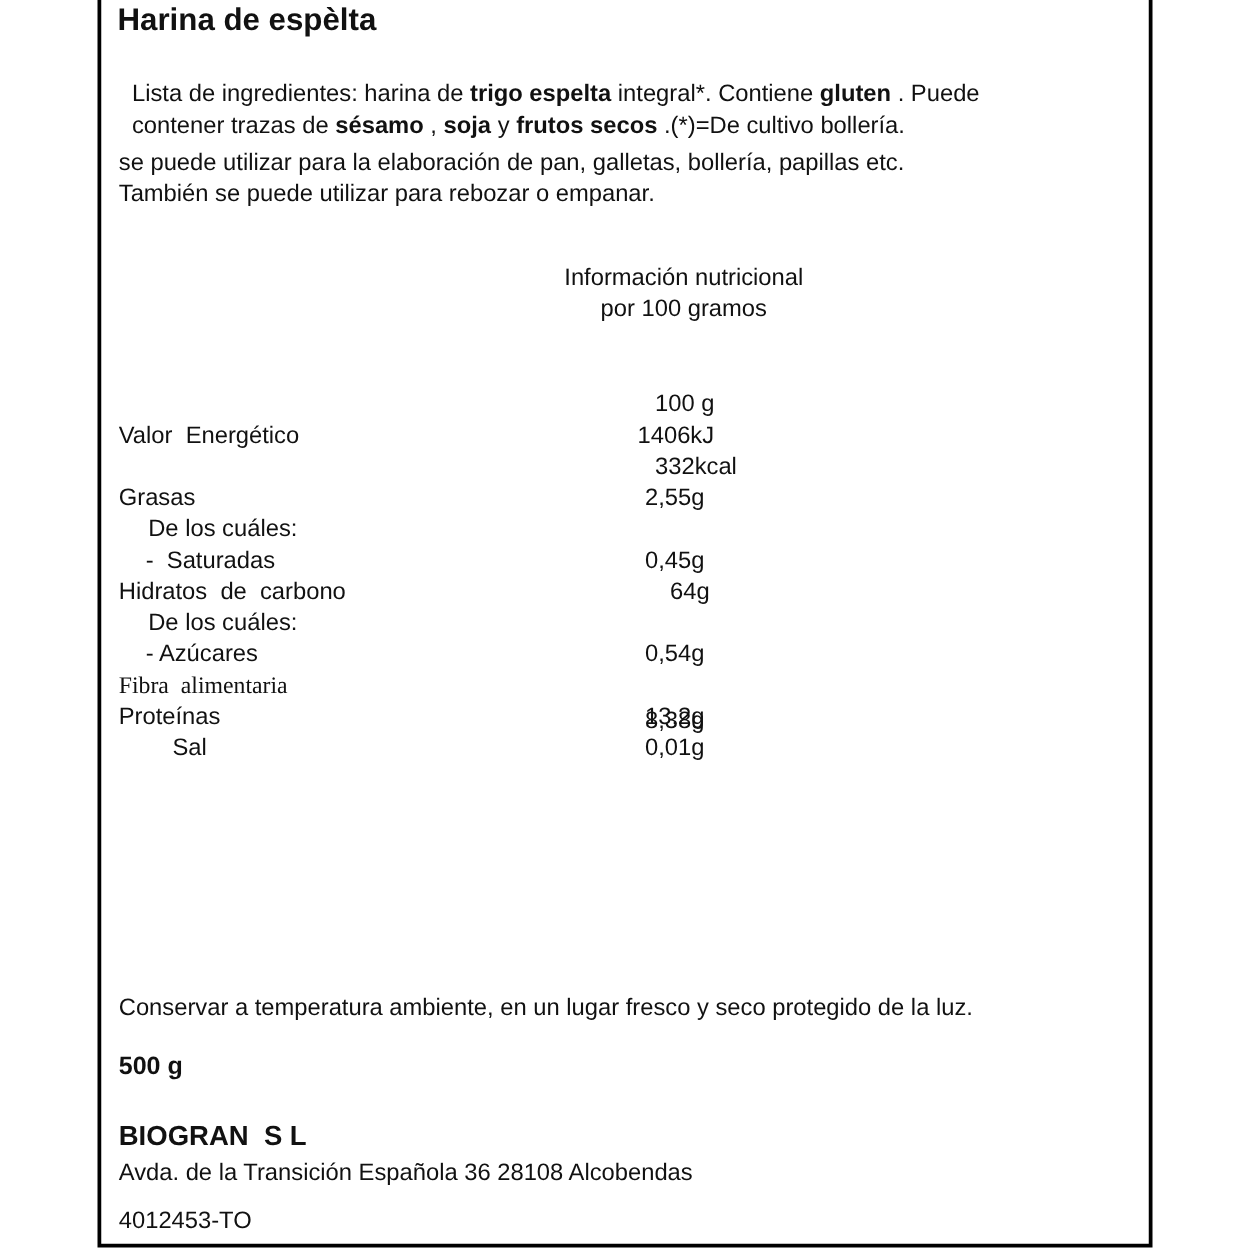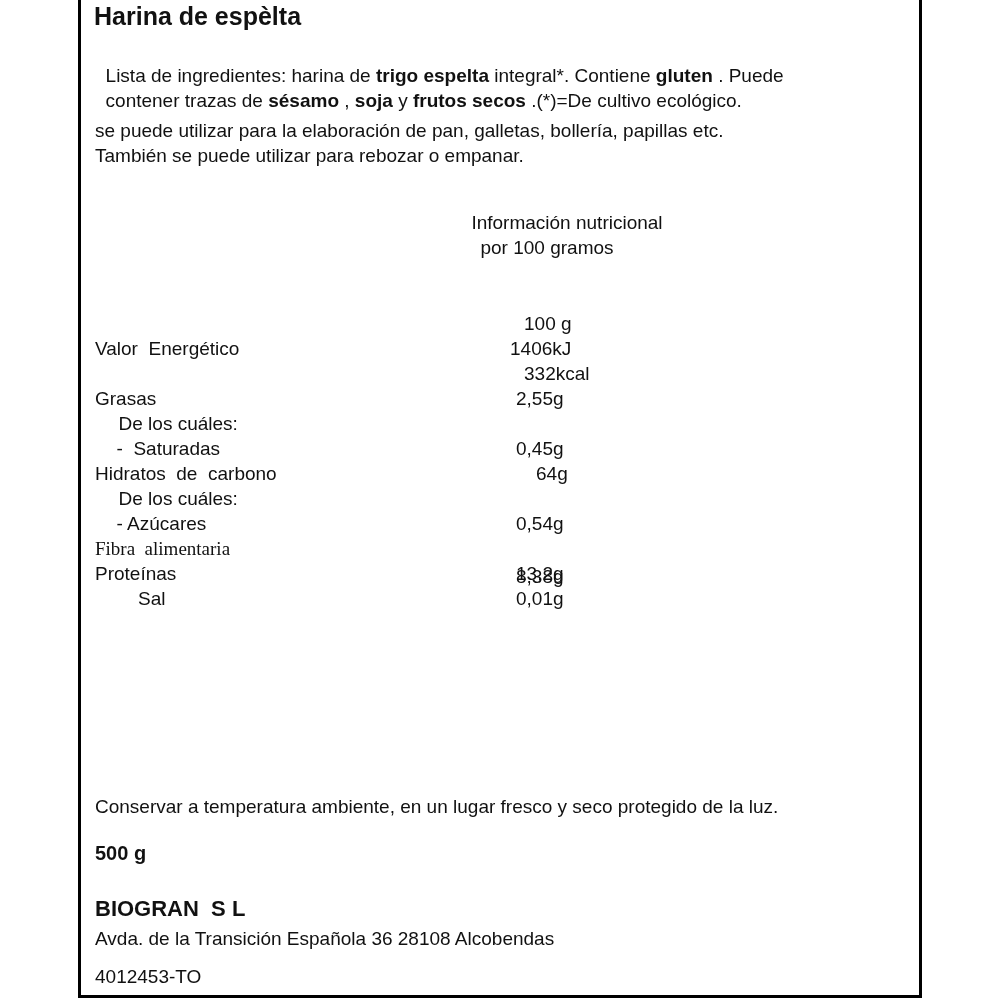--- a/index.html
+++ b/index.html
@@ -20,27 +20,27 @@
 <body>
 
 <div class="frame"></div>
 
 <div class="abs title">Harina de espèlta</div>
 
 <div class="abs p" style="left:95px; top:38px;">
   <span>Lista de ingredientes: harina de </span><b>trigo espelta</b><span> integral*. Contiene </span><b>gluten</b><span> . Puede</span>
 </div>
 <div class="abs p" style="left:95px; top:63px;">
-  <span>contener trazas de </span><b>sésamo</b><span> , </span><b>soja</b><span> y </span><b>frutos secos</b><span> .(*)=De cultivo ecológico.</span>
+  <span>contener trazas de </span><b>sésamo</b><span> , </span><b>soja</b><span> y </span><b>frutos secos</b><span> .(*)=De cultivo bollería.</span>
 </div>
 
 <div class="abs p" style="left:95px; top:118px;">se puede utilizar para la elaboración de pan, galletas, bollería, papillas etc.</div>
 <div class="abs p" style="left:95px; top:143px;">También se puede utilizar para rebozar o empanar.</div>
 
-<div class="abs p center" style="left:417px; top:210px; width:300px;">Información nutricional</div>
+<div class="abs p center" style="left:397px; top:210px; width:300px;">Información nutricional</div>
 <div class="abs p center" style="left:397px; top:235px; width:300px;">por 100 gramos</div>
 
 <div class="val" style="left:524px; top:311px;">100 g</div>
 
 <div class="row" style="top:336px;">Valor  Energético</div>
 <div class="val" style="left:510px; top:336px;">1406kJ</div>
 <div class="val" style="left:524px; top:361px;">332kcal</div>
 
 <div class="row" style="top:386px;">Grasas</div>
 <div class="val" style="left:516px; top:386px;">2,55g</div>

